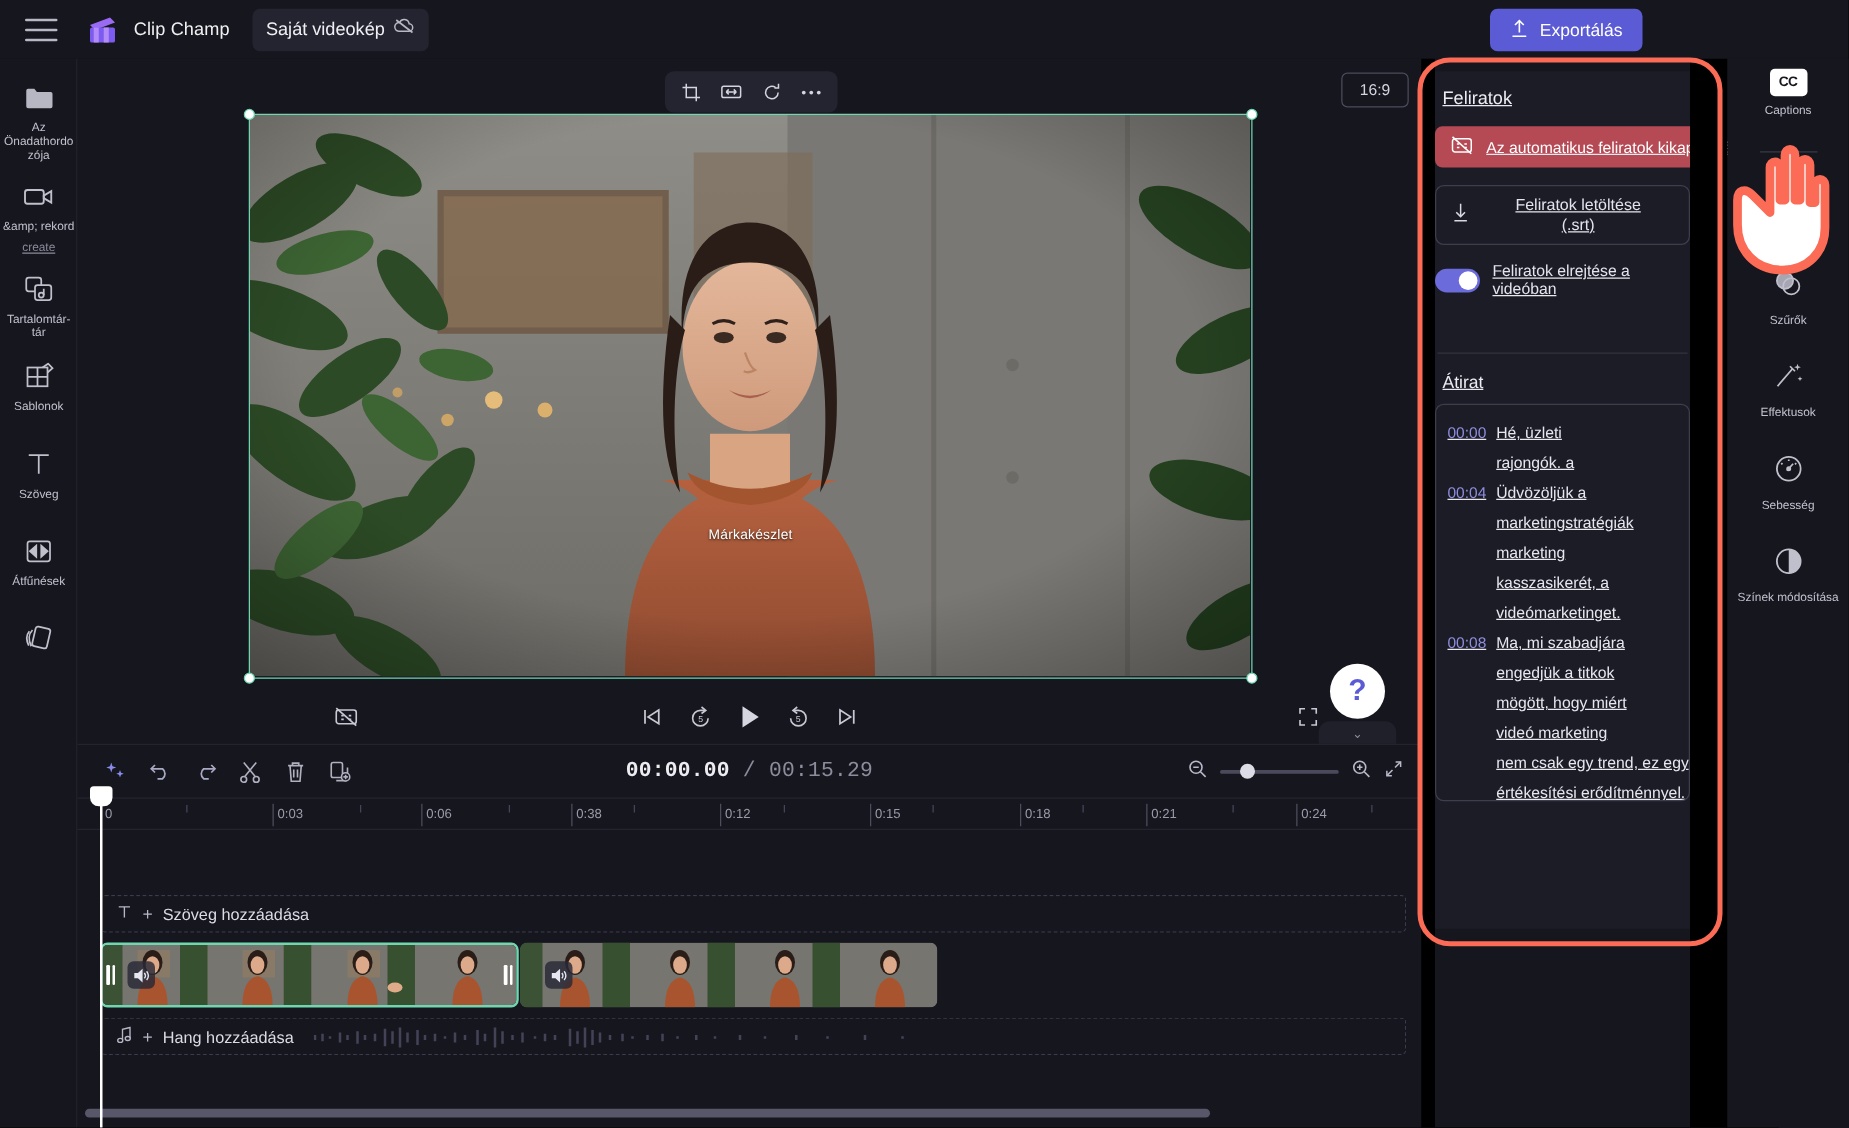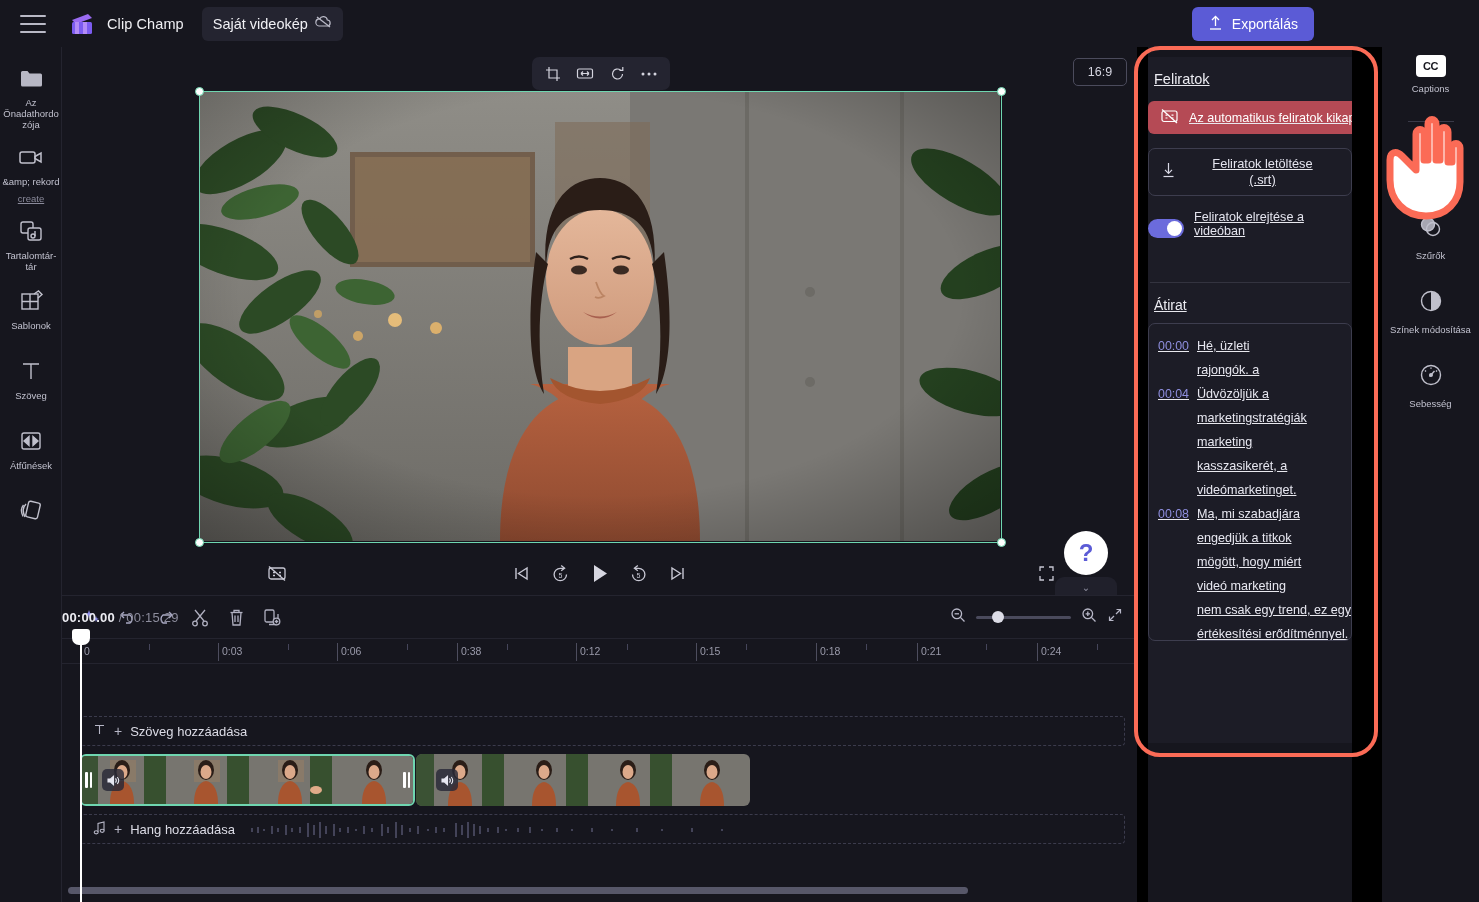--- a/index.html
+++ b/index.html
@@ -140,22 +140,22 @@
     background: #16161e; border-top: 1px solid #24242f;
   }
   .tl-tools {
     position: absolute; left: 0; top: 0; width: 1075px; height: 42px;
     display: flex; align-items: center;
   }
   .tlb { width: 32px; height: 30px; margin-left: 4px; display:flex;
          align-items:center; justify-content:center; cursor:pointer; border-radius:4px; }
   .tlb:first-child { margin-left: 14px; }
   .tl-time {
-    position: absolute; left: 0; right: 0; 
-    font-size: 13px; color: #8c8c9c; letter-spacing: .2px;
+    position: absolute; left: 0; right: 0; text-align: center;
+    font-size: 17px; color: #8c8c9c; letter-spacing: .2px; font-family: Liberation Mono, monospace;
   }
   .tl-time b { color: #ececf2; font-weight: 600; }
   .tl-zoom {
     position: absolute; right: 14px; display:flex; align-items:center; gap: 10px;
   }
   .zoom-track {
     width: 95px; height: 3px; background: #4a4a5c; border-radius: 2px; position: relative;
   }
   .zoom-knob {
     position: absolute; left: 16px; top: -4.5px; width: 12px; height: 12px;
@@ -231,21 +231,21 @@
     display: flex; align-items: center; gap: 10px; padding: 0 12px;
     margin-bottom: 14px; cursor: pointer; white-space: nowrap;
   }
   .cp-danger span { font-size: 12.6px; color: #fff; }
   .cp-dl {
     border: 1px solid #3d3d4e; border-radius: 7px; height: 48px;
     display: flex; align-items: center; gap: 10px; padding: 16px 12px;
     margin-bottom: 14px; cursor: pointer;
   }
   .cp-dl-txt { font-size: 12.8px; line-height: 16px; color: #e4e4ee; text-align:center; flex:1; }
-  .cp-toggle-row { display: flex; align-items: flex-end; gap: 10px; }
+  .cp-toggle-row { display: flex; align-items: center; gap: 10px; }
   .toggle {
     width: 36px; height: 19px; border-radius: 10px; background: #6b6bdc;
     position: relative; cursor: pointer; flex: none;
   }
   .toggle .knob {
     position: absolute; right: 2px; top: 2px; width: 15px; height: 15px;
     border-radius: 50%; background: #fff;
   }
   .cp-toggle-lbl { font-size: 12.6px; color: #e4e4ee; }
   .cp-divider { height: 1px; background: #33333f; margin: 44px 2px 14px 2px; }
@@ -512,20 +512,21 @@
             <ellipse cx="379" cy="178" rx="8" ry="4.5" fill="#3a2a22"></ellipse>
             <ellipse cx="421" cy="178" rx="8" ry="4.5" fill="#3a2a22"></ellipse>
             <path d="M370 167 q9 -5 18 0" stroke="#2e211b" stroke-width="2.5" fill="none"></path>
             <path d="M412 167 q9 -5 18 0" stroke="#2e211b" stroke-width="2.5" fill="none"></path>
             <path d="M396 190 q4 12 8 14 q-5 3 -9 1" stroke="#bb8463" stroke-width="1.8" fill="none"></path>
             <path d="M383 220 q17 9 34 0 q-17 13 -34 0z" fill="#a8604f"></path>
           </g>
           <rect width="800" height="449" fill="url(#vign)"></rect>
         </svg>
       </div>
+      <div class="caption-overlay">Márkakészlet</div>
       <div class="handle-dot" style="left:-5px;top:-5px;"></div>
       <div class="handle-dot" style="right:-5px;top:-5px;"></div>
       <div class="handle-dot" style="left:-5px;bottom:-5px;"></div>
       <div class="handle-dot" style="right:-5px;bottom:-5px;"></div>
     </div>
 
     <div class="playbar">
       <div class="pb-left pb-btn">
         <svg width="20" height="17" viewBox="0 0 20 17" fill="none" stroke="#c8c8d4" stroke-width="1.3">
           <rect x="2" y="3" width="16" height="11" rx="2"></rect>
@@ -977,37 +978,48 @@
           <circle cx="10" cy="10.5" r="6.5"></circle>
             <circle cx="15" cy="15" r="6.5"></circle>
           <path d="M10 4 A6.5 6.5 0 0 1 10 17 A6.5 6.5 0 0 1 10 4Z" fill="#c0c0cc" stroke="none" opacity="0.85"></path>
         </svg>
       </span>
       <span class="pr-lbl">Szűrők</span>
     </div>
     <div class="pr-item">
       <span>
         <svg width="26" height="26" viewBox="0 0 26 26" fill="none" stroke="#c0c0cc" stroke-width="1.4">
-          <circle cx="13" cy="13" r="9.5"></circle>
-          <path d="M13 3.5 A9.5 9.5 0 0 1 13 22.5Z" fill="#c0c0cc" stroke="none"></path>
-        </svg>
-      </span>
-      <span class="pr-lbl">Színek módosítása</span>
+          <path d="M4 21 L16 7"></path>
+            <path d="M14 5 L18 9"></path>
+          <path d="M20 3 L20.7 5 L22.7 5.7 L20.7 6.4 L20 8.4 L19.3 6.4 L17.3 5.7 L19.3 5Z" fill="#c0c0cc" stroke="none"></path>
+          <path d="M22 13 L22.5 14.4 L24 15 L22.5 15.6 L22 17 L21.5 15.6 L20 15 L21.5 14.4Z" fill="#c0c0cc" stroke="none"></path>
+        </svg>
+      </span>
+      <span class="pr-lbl">Effektusok</span>
     </div>
     <div class="pr-item">
       <span>
         <svg width="26" height="26" viewBox="0 0 26 26" fill="none" stroke="#c0c0cc" stroke-width="1.4">
           <circle cx="13" cy="13" r="9.5"></circle>
             <path d="M16.5 9 L11.5 14.5"></path>
           <circle cx="13" cy="13" r="1.3" fill="#c0c0cc"></circle>
           <path d="M7 8.5 L8 9.5 M19 8.5 L18 9.5 M13 5.5 V6.8"></path>
         </svg>
       </span>
       <span class="pr-lbl">Sebesség</span>
     </div>
+    <div class="pr-item">
+      <span>
+        <svg width="26" height="26" viewBox="0 0 26 26" fill="none" stroke="#c0c0cc" stroke-width="1.4">
+          <circle cx="13" cy="13" r="9.5"></circle>
+          <path d="M13 3.5 A9.5 9.5 0 0 1 13 22.5Z" fill="#c0c0cc" stroke="none"></path>
+        </svg>
+      </span>
+      <span class="pr-lbl">Színek módosítása</span>
+    </div>
   </div>
 
   <div id="cursor">
     <svg width="100" height="120" viewBox="0 0 100 120">
       <path d="M20 56 C14 50 8 52 8 60 L8 80 C8 100 22 116 44 116 C64 116 78 102 78 82 L78 48 C78 42 70 42 70 48 L70 62 L66 62 L66 32 C66 26 58 26 58 32 L58 60 L54 60 L54 24 C54 18 46 18 46 24 L46 60 L42 60 L42 34 C42 28 34 28 34 34 L34 70 L26 62 Z" fill="#ffffff" stroke="#fb6b56" stroke-width="7" stroke-linejoin="round"></path>
     </svg>
   </div>
 
 </div>
 

